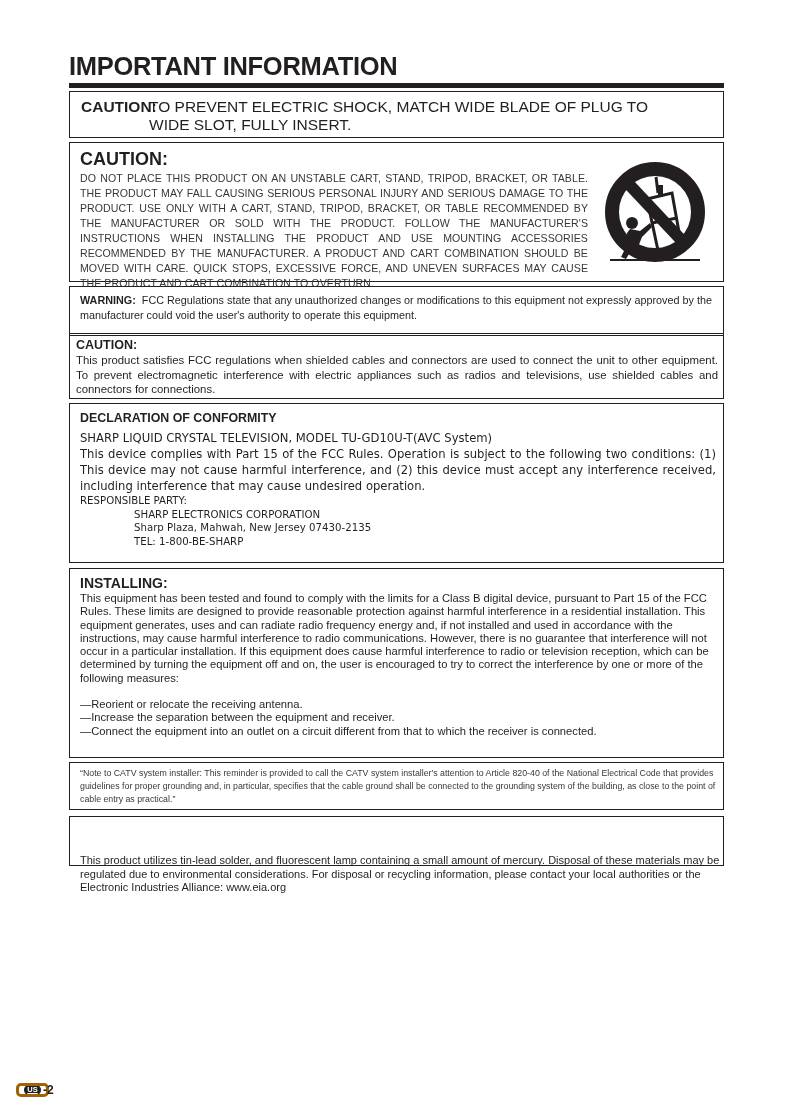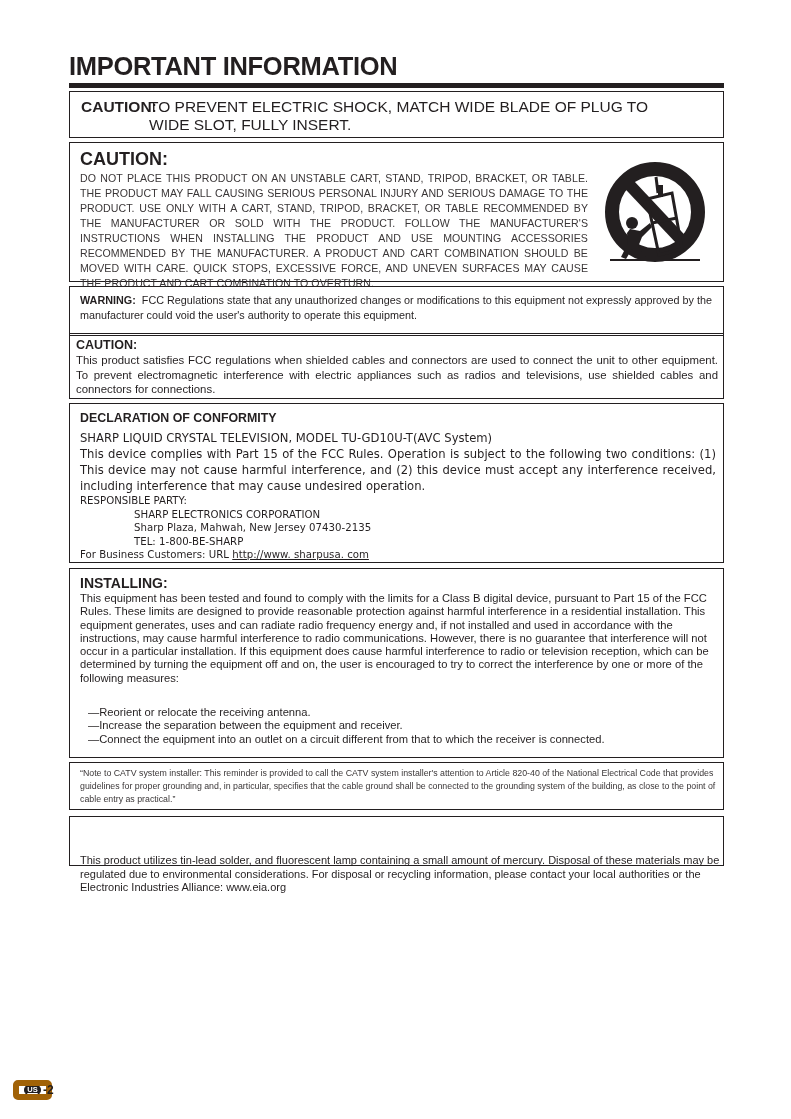--- a/index.html
+++ b/index.html
@@ -31,28 +31,28 @@
 
   .b5-head { position: absolute; left: 10px; top: 6px; font-size: 12.4px; font-weight: bold; line-height: 16px; }
   .b5-model { position: absolute; left: 10px; top: 26px; font-size: 12.4px; line-height: 16px; font-family: "DejaVu Sans", sans-serif; font-size: 11.6px; }
   .b5-text { position: absolute; left: 10px; top: 42px; width: 636px; font-family: "DejaVu Sans", sans-serif; font-size: 11.6px; line-height: 16px; text-align: justify; }
   .b5-rp { position: absolute; left: 10px; top: 90px; font-family: "DejaVu Sans", sans-serif; font-size: 10.2px; line-height: 13.5px; }
   .b5-rp .indent { padding-left: 54px; display: block; }
   .b5-rp a { color: #231f20; text-decoration: underline; }
 
   .b6-head { position: absolute; left: 10px; top: 6px; font-size: 14px; font-weight: bold; line-height: 16px; }
   .b6-text { position: absolute; left: 10px; top: 23px; width: 640px; font-size: 11.2px; line-height: 13.3px; }
-  .b6-list { position: absolute; left: 10px; top: 129px; width: 640px; font-size: 11.2px; line-height: 13.3px; margin: 8px; padding: 0; list-style: none; }
+  .b6-list { position: absolute; left: 10px; top: 129px; width: 640px; font-size: 11.2px; line-height: 13.3px; margin: 0; padding: 0; list-style: none; }
 
   .b7-text { position: absolute; left: 10px; top: 4px; width: 636px; font-size: 8.8px; line-height: 13px; color: #3a3637; }
   .b8-text { position: absolute; left: 10px; top: 5px; width: 640px; font-size: 11px; line-height: 13.5px; margin-top: 32px; }
 
   .footer { position: absolute; left: 24px; top: 1083px; display: flex; align-items: center; gap: 2px; }
   .us-badge { width: 17px; height: 12px; border-radius: 6px; background: #231f20; color: #fff; font-size: 7.5px; font-weight: bold; display: flex; align-items: center; justify-content: center; border: 1px solid #231f20; box-sizing: border-box; }
-  .us-badge span { border: 6px solid #a16207; border-radius: 5px; padding: 0 8px; line-height: 8px; text-decoration: underline; }
+  .us-badge span { border: 3px solid #a16207; border-radius: 5px; padding: 0 8px; line-height: 8px; text-decoration: underline; }
   .page-num { font-size: 12px; font-weight: bold; color: #231f20; }
 </style>
 </head>
 <body>
 
 <h1 class="title">IMPORTANT INFORMATION</h1>
 <div class="rule"></div>
 
 <div class="box" id="box1">
   <div class="b1-label">CAUTION:</div>
@@ -92,21 +92,20 @@
 
 <div class="box" id="box5">
   <div class="b5-head">DECLARATION OF CONFORMITY</div>
   <div class="b5-model">SHARP LIQUID CRYSTAL TELEVISION, MODEL TU-GD10U-T(AVC System)</div>
   <div class="b5-text">This device complies with Part 15 of the FCC Rules. Operation is subject to the following two conditions: (1) This device may not cause harmful interference, and (2) this device must accept any interference received, including interference that may cause undesired operation.</div>
   <div class="b5-rp">
     <span style="display:block">RESPONSIBLE PARTY:</span>
     <span class="indent">SHARP ELECTRONICS CORPORATION</span>
     <span class="indent">Sharp Plaza, Mahwah, New Jersey 07430-2135</span>
     <span class="indent">TEL: 1-800-BE-SHARP</span>
-    <span style="display:block"><span>For Business Customers: URL </span><a>http://www. sharpusa. com</a></span>
   </div>
 </div>
 
 <div class="box" id="box6">
   <div class="b6-head">INSTALLING:</div>
   <div class="b6-text">This equipment has been tested and found to comply with the limits for a Class B digital device, pursuant to Part 15 of the FCC Rules. These limits are designed to provide reasonable protection against harmful interference in a residential installation. This equipment generates, uses and can radiate radio frequency energy and, if not installed and used in accordance with the instructions, may cause harmful interference to radio communications. However, there is no guarantee that interference will not occur in a particular installation. If this equipment does cause harmful interference to radio or television reception, which can be determined by turning the equipment off and on, the user is encouraged to try to correct the interference by one or more of the following measures:</div>
   <ul class="b6-list">
     <li>—Reorient or relocate the receiving antenna.</li>
     <li>—Increase the separation between the equipment and receiver.</li>
     <li>—Connect the equipment into an outlet on a circuit different from that to which the receiver is connected.</li>

